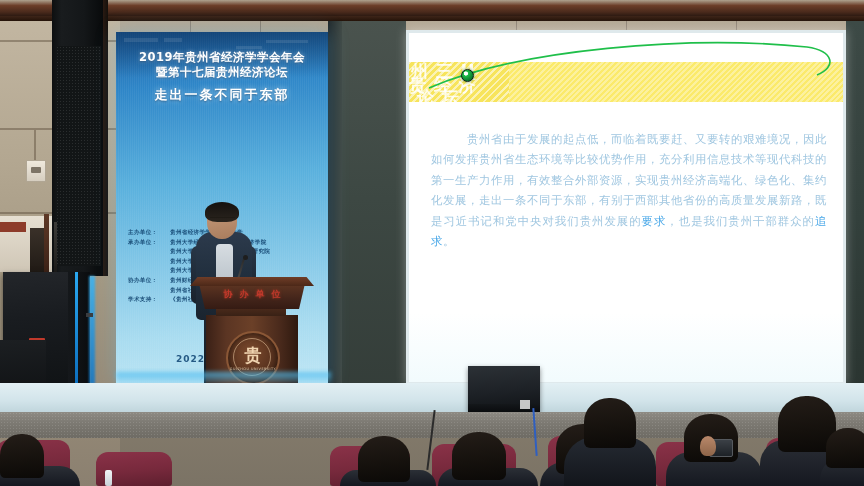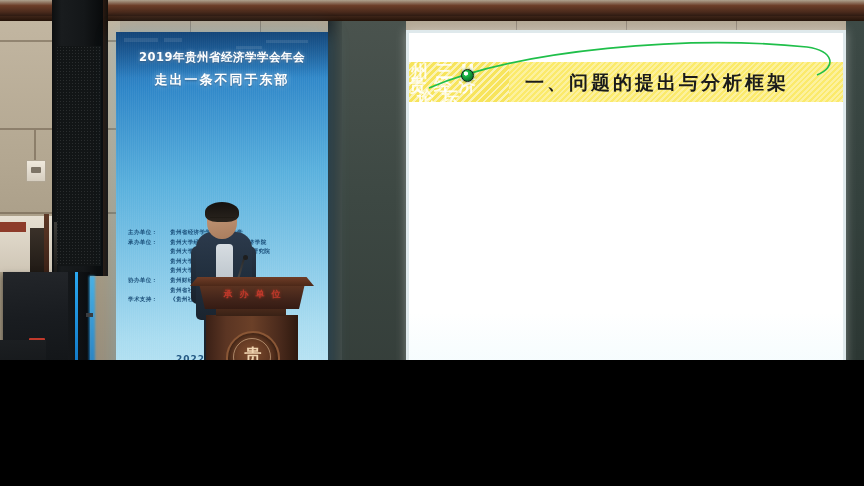--- a/index.html
+++ b/index.html
@@ -1,19 +1,19 @@
 <!DOCTYPE html>
 <html><head>
 <meta charset="utf-8">
 <style>
   html,body{margin:0;padding:0;background:#000;}
   body{font-family:"DejaVu Sans","Liberation Sans",sans-serif;}
 
   #scene{
-    position:relative;width:864px;height:360px;overflow:hidden;
+    position:relative;width:864px;height:486px;overflow:hidden;
     background:#6d685f;
   }
 
   
   .wall-base{position:absolute;left:0;top:0;width:864px;height:486px;
     background:linear-gradient(180deg,#b4a894 0%,#a89c88 20%,#9d9280 45%,#8d8372 70%,#7b7365 100%);}
   .wall-panel{position:absolute;background:rgba(255,255,255,0.045);
     border-right:1px solid rgba(60,50,40,0.35);}
   .cornice{position:absolute;left:0;top:0;width:864px;height:16px;
     background:linear-gradient(180deg,#3a241b 0%,#5a342420 3%,#6b3d28 35%,#4a2a1c 75%,#2d1a12 100%);
@@ -277,20 +277,21 @@
   <div class="led">
     <div class="led-tex"></div>
     <div class="led-topdeco"></div>
     <div class="led-deco-bar" style="left:8px;top:6px;width:34px;height:4px;"></div>
     <div class="led-deco-bar" style="left:48px;top:6px;width:18px;height:4px;"></div>
     <div class="led-deco-bar" style="left:150px;top:8px;width:42px;height:3px;"></div>
     <div class="led-deco-bar" style="left:120px;top:14px;width:26px;height:3px;"></div>
 
     <div class="led-title-wrap">
       <div class="led-t1">2019年贵州省经济学学会年会</div>
+      <div class="led-t2">暨第十七届贵州经济论坛</div>
       <div class="led-t3">走出一条不同于东部</div>
     </div>
 
     <div class="led-orgs">
       <div class="org-line"><span class="org-label">主办单位：</span><span>贵州省经济学学会    贵州大学</span></div>
       <div class="org-line"><span class="org-label">承办单位：</span><span>贵州大学经济学院    贵州大学经济学院</span></div>
       <div class="org-line"><span class="org-label"></span><span>贵州大学中国西部地区创新发展研究院</span></div>
       <div class="org-line"><span class="org-label"></span><span>贵州大学贵州发展战略研究中心</span></div>
       <div class="org-line"><span class="org-label"></span><span>贵州大学经济学院分会</span></div>
       <div class="org-line"><span class="org-label">协办单位：</span><span>贵州财经大学贵州分中心</span></div>
@@ -313,40 +314,42 @@
   <div class="mic-head"></div>
   <div class="podium-col"></div>
   <div class="emblem">
     <div class="emblem-ring"></div>
     <div class="emblem-glyph">贵</div>
     <div class="emblem-en">GUIZHOU UNIVERSITY</div>
   </div>
   <div class="podium-neck"></div>
   <div class="podium-base"></div>
   <div class="podium-face"></div>
-  <div class="podium-text">承办单位</div>
+  <div class="podium-text">协办单位</div>
   <div class="podium-top"></div>
 
   <div class="screen-frame"></div>
   <div class="slide">
 
     <div class="yellow-band"></div>
     <div class="yellow-pattern">
       <div class="yp-glyph" style="left:2px;top:0px;">州 三 U</div>
       <div class="yp-glyph" style="left:0px;top:14px;">贵 经 济</div>
       <div class="yp-glyph" style="left:8px;top:26px;">论 坛</div>
     </div>
 
     <svg class="swoosh" viewBox="0 0 434 75" preserveAspectRatio="none">
       <path d="M 20 55 C 110 16, 280 2, 398 14 C 425 18, 428 34, 408 42" fill="none" stroke="#1fbf4a" stroke-width="1.6"></path>
     </svg>
     <div class="swoosh-ball"></div>
 
-    <div class="slide-title">一、问题的提出与分析框架</div>
-
+
+    <div class="slide-body">
+      <span class="ind"></span><span>贵州省由于发展的起点低，而临着既要赶、又要转的艰难境况，因此如何发挥贵州省生态环境等比较优势作用，充分利用信息技术等现代科技的第一生产力作用，有效整合外部资源，实现贵州经济高端化、绿色化、集约化发展，走出一条不同于东部，有别于西部其他省份的高质量发展新路，既是习近书记和党中央对我们贵州发展的</span><span class="hl">要求</span><span>，也是我们贵州干部群众的</span><span class="hl">追求</span><span>。</span>
+    </div>
   </div>
 
   <div class="stage-glow"></div>
   <div class="stage-floor"></div>
   <div class="monitor"></div>
   <div class="monitor-base"></div>
   <div class="monitor-label"></div>
   <div class="stage-edge">
     <div class="stage-edge-tex"></div>
   </div>

